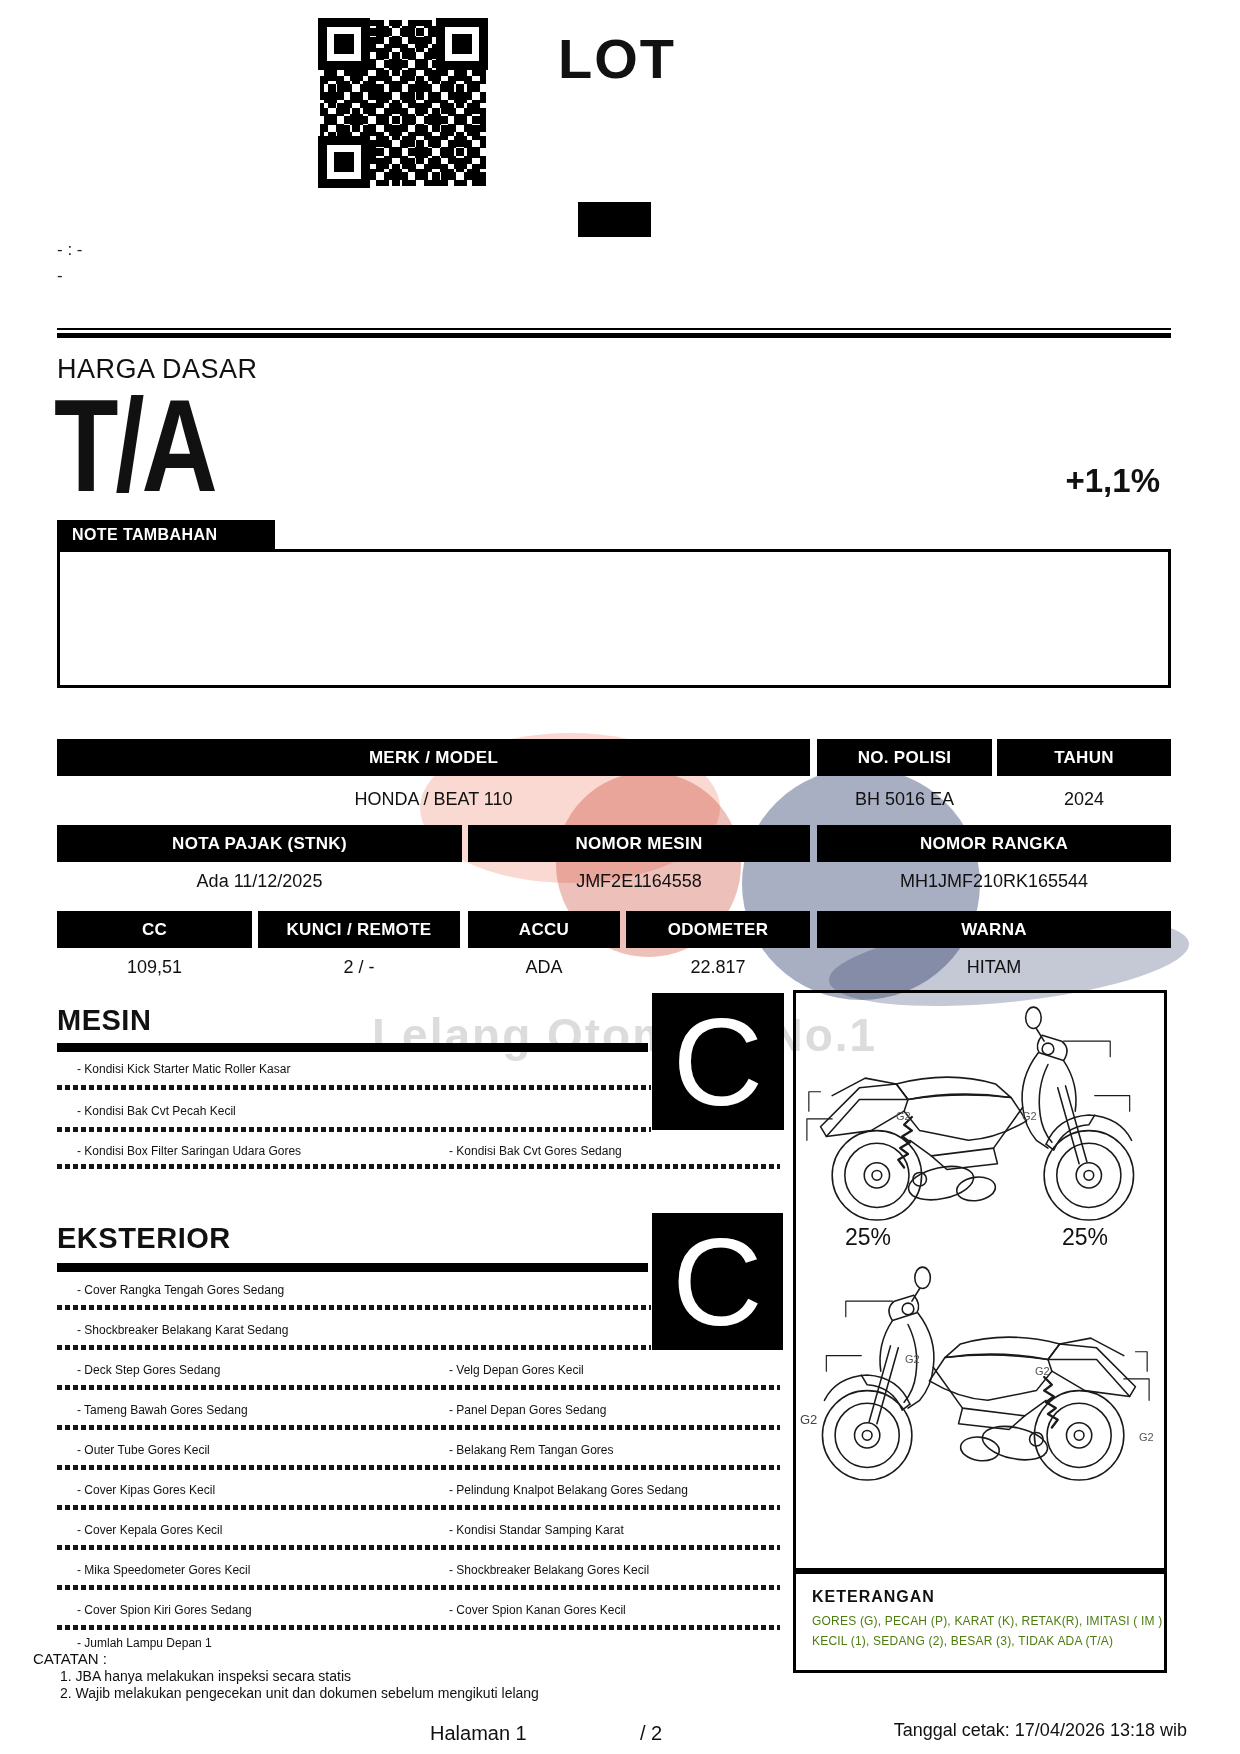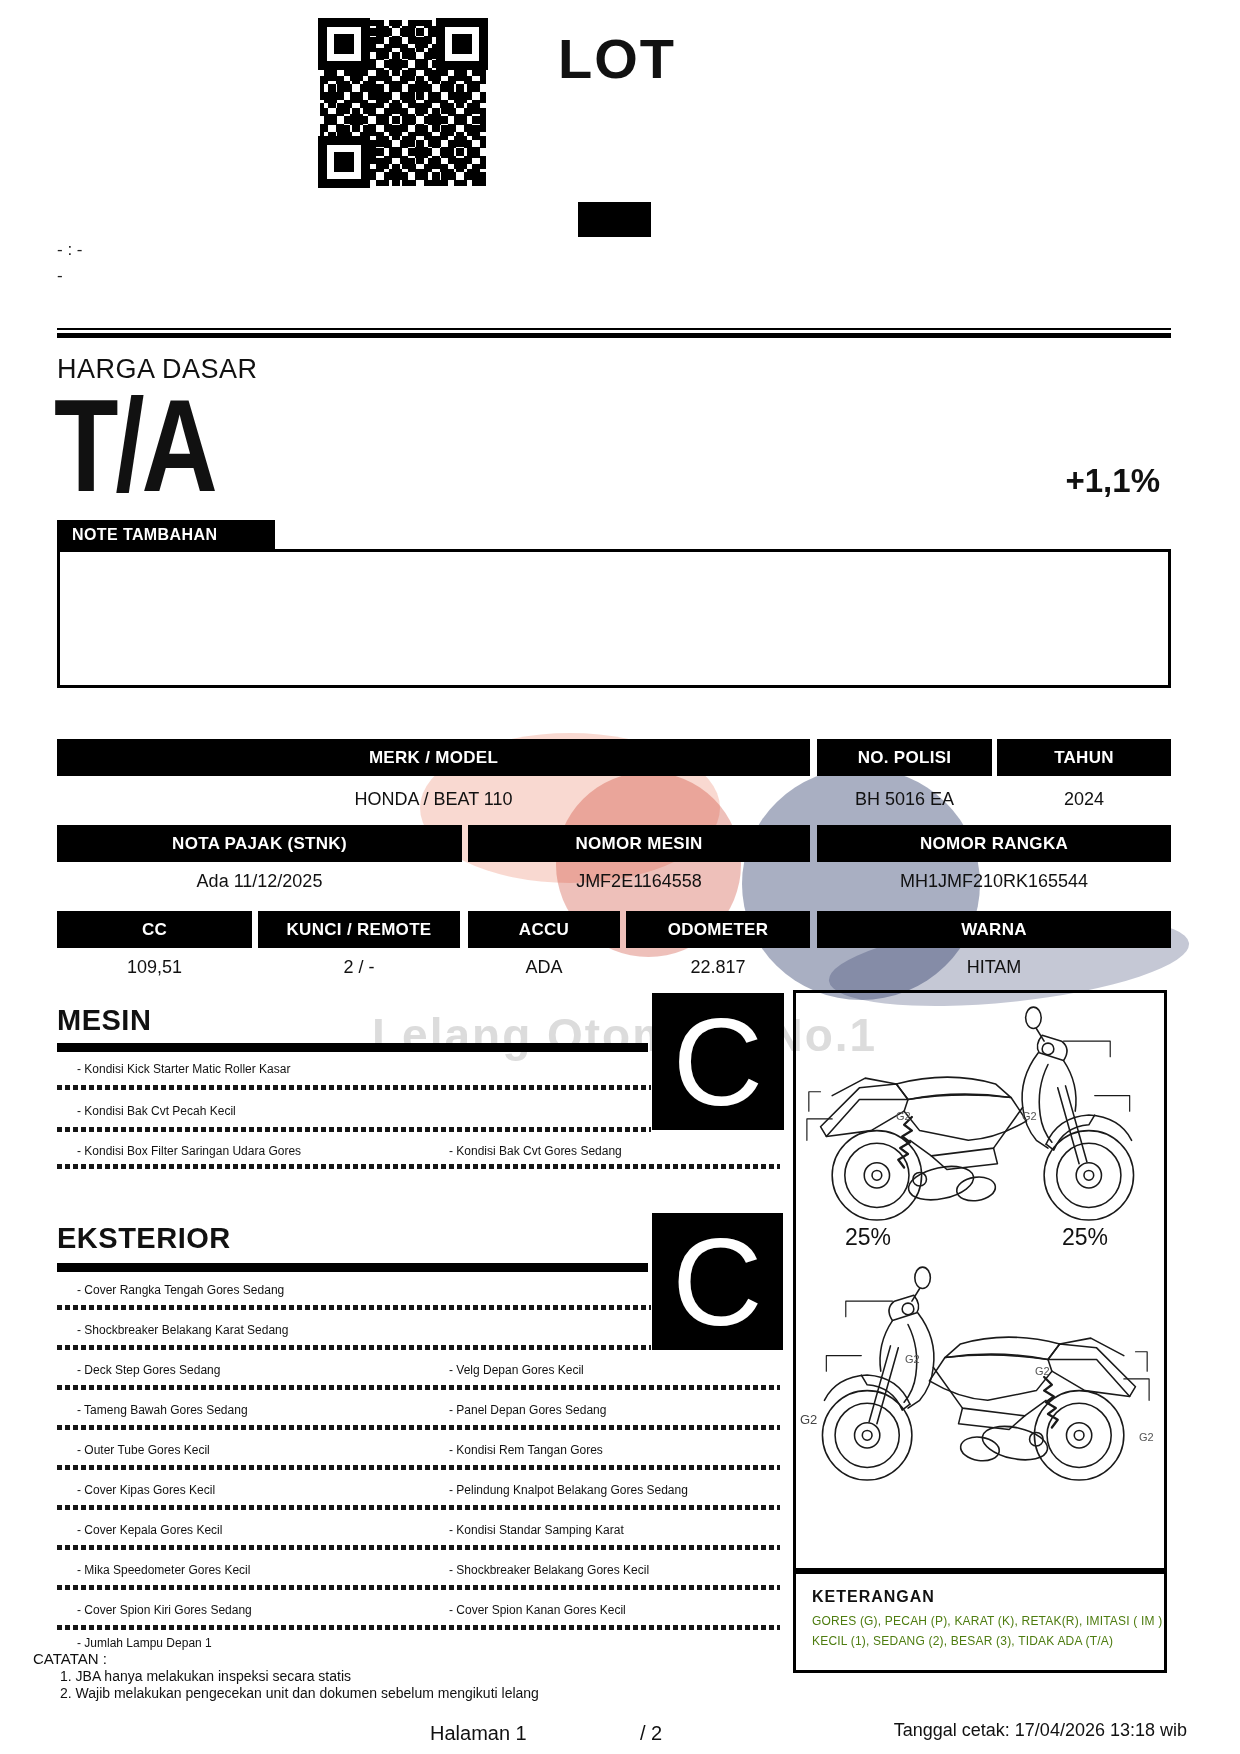--- a/index.html
+++ b/index.html
@@ -190,21 +190,21 @@
     <div class="abs dot dot-s" style="top:1305px"></div>
     <div class="abs item" style="top:1323px">- Shockbreaker Belakang Karat Sedang</div>
     <div class="abs dot dot-s" style="top:1345px"></div>
     <div class="abs item" style="top:1363px">- Deck Step Gores Sedang</div>
     <div class="abs item item-r" style="top:1363px">- Velg Depan Gores Kecil</div>
     <div class="abs dot dot-l" style="top:1385px"></div>
     <div class="abs item" style="top:1403px">- Tameng Bawah Gores Sedang</div>
     <div class="abs item item-r" style="top:1403px">- Panel Depan Gores Sedang</div>
     <div class="abs dot dot-l" style="top:1425px"></div>
     <div class="abs item" style="top:1443px">- Outer Tube Gores Kecil</div>
-    <div class="abs item item-r" style="top:1443px">- Kondisi Rem Tangan Gores</div>
+    <div class="abs item item-r" style="top:1443px">- Belakang Rem Tangan Gores</div>
     <div class="abs dot dot-l" style="top:1465px"></div>
     <div class="abs item" style="top:1483px">- Cover Kipas Gores Kecil</div>
     <div class="abs item item-r" style="top:1483px">- Pelindung Knalpot Belakang Gores Sedang</div>
     <div class="abs dot dot-l" style="top:1505px"></div>
     <div class="abs item" style="top:1523px">- Cover Kepala Gores Kecil</div>
     <div class="abs item item-r" style="top:1523px">- Kondisi Standar Samping Karat</div>
     <div class="abs dot dot-l" style="top:1545px"></div>
     <div class="abs item" style="top:1563px">- Mika Speedometer Gores Kecil</div>
     <div class="abs item item-r" style="top:1563px">- Shockbreaker Belakang Gores Kecil</div>
     <div class="abs dot dot-l" style="top:1585px"></div>

